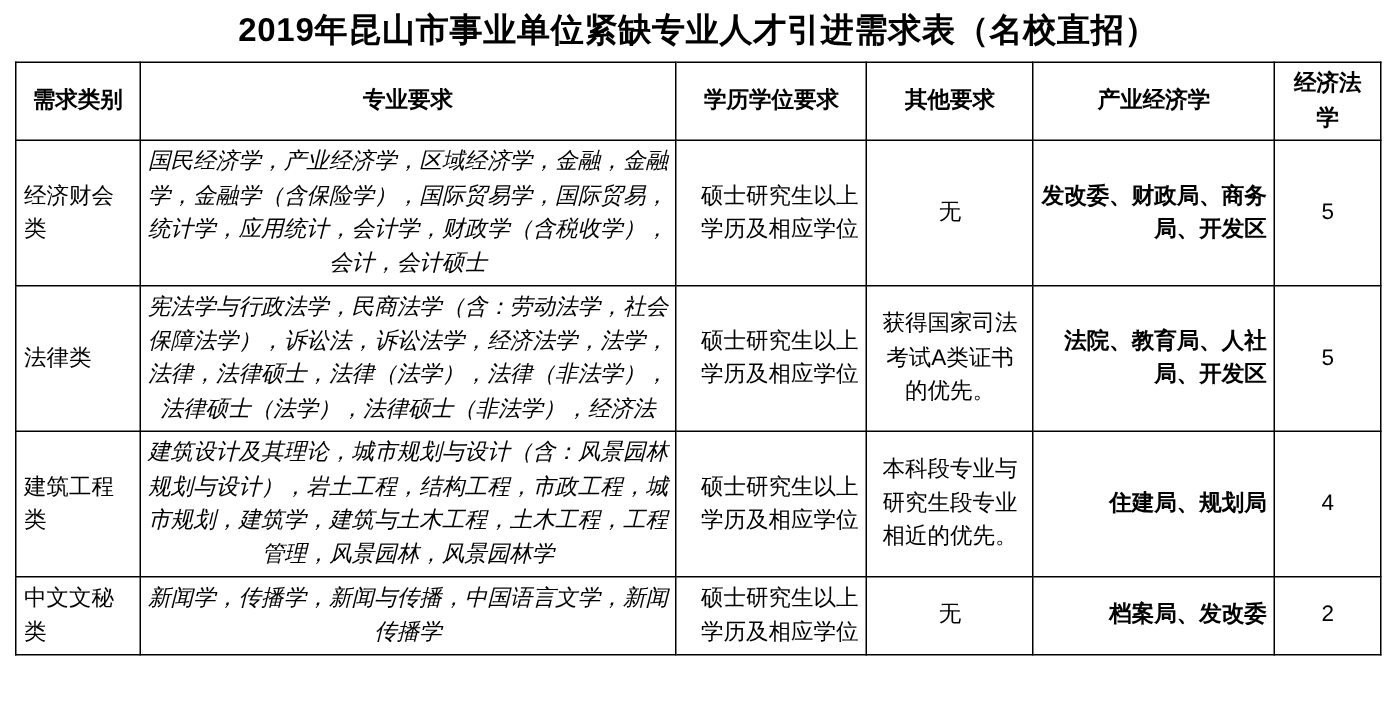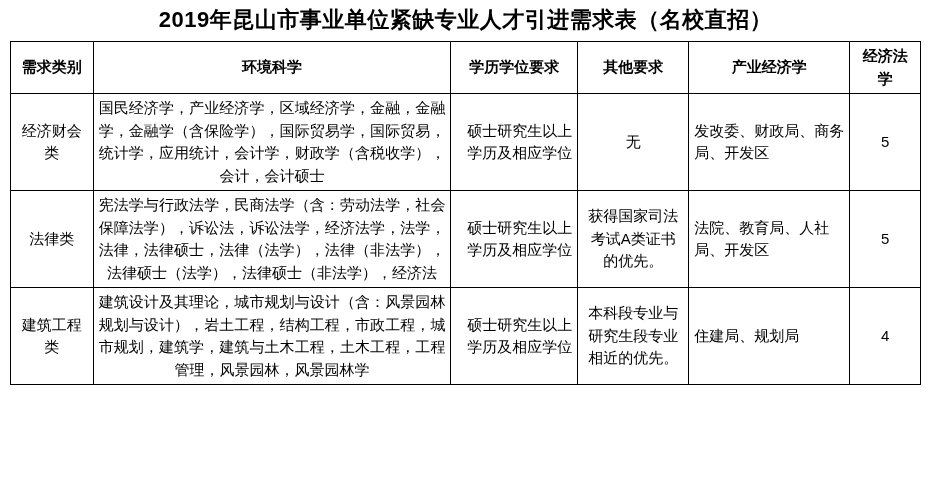--- a/index.html
+++ b/index.html
@@ -53,46 +53,48 @@
     padding: 4px 3px;
   }
   .col-cat   { width: 82px; }
   .col-major { width: 355px; }
   .col-edu   { width: 126px; }
   .col-other { width: 110px; }
   .col-unit  { width: 160px; }
   .col-num   { width: 70px; }
 
   td.cat {
-    text-align: center;
+    text-align: left;
     font-size: 13px;
   }
   td.major {
     text-align: justify;
     text-align-last: center;
     font-size: 12px;
     padding: 4px 6px;
+    font-style: italic;
   }
   td.edu {
     text-align: right;
     font-size: 12px;
     padding: 4px 6px;
   }
   td.other {
     text-align: center;
     font-size: 12px;
     padding: 4px 6px;
   }
   td.other.center {
     text-align: center;
   }
   td.unit {
-    text-align: left;
+    text-align: right;
     font-size: 12px;
     padding: 4px 6px;
+    font-weight: bold;
   }
   td.num {
     text-align: center;
     font-size: 13px;
   }
   .r1 td { height: 62px; }
   .r2 td { height: 72px; }
   .r3 td { height: 72px; }
   .r4 td { height: 42px; }
   .r5 td { height: 38px; }
@@ -110,21 +112,21 @@
       <col class="col-cat">
       <col class="col-major">
       <col class="col-edu">
       <col class="col-other">
       <col class="col-unit">
       <col class="col-num">
     </colgroup>
     <thead>
       <tr>
         <th>需求类别</th>
-        <th>环境科学</th>
+        <th>专业要求</th>
         <th>学历学位要求</th>
         <th>其他要求</th>
         <th>产业经济学</th>
         <th>经济法学</th>
       </tr>
     </thead>
     <tbody>
       <tr class="r1">
         <td class="cat">经济财会类</td>
         <td class="major">国民经济学，产业经济学，区域经济学，金融，金融学，金融学（含保险学），国际贸易学，国际贸易，统计学，应用统计，会计学，财政学（含税收学），会计，会计硕士</td>
@@ -142,16 +144,24 @@
         <td class="num">5</td>
       </tr>
       <tr class="r3">
         <td class="cat">建筑工程类</td>
         <td class="major">建筑设计及其理论，城市规划与设计（含：风景园林规划与设计），岩土工程，结构工程，市政工程，城市规划，建筑学，建筑与土木工程，土木工程，工程管理，风景园林，风景园林学</td>
         <td class="edu">硕士研究生以上学历及相应学位</td>
         <td class="other">本科段专业与研究生段专业相近的优先。</td>
         <td class="unit">住建局、规划局</td>
         <td class="num">4</td>
       </tr>
+      <tr class="r4">
+        <td class="cat">中文文秘类</td>
+        <td class="major">新闻学，传播学，新闻与传播，中国语言文学，新闻传播学</td>
+        <td class="edu">硕士研究生以上学历及相应学位</td>
+        <td class="other center">无</td>
+        <td class="unit">档案局、发改委</td>
+        <td class="num">2</td>
+      </tr>
     </tbody>
   </table>
 
 </div>
 
 </body></html>

